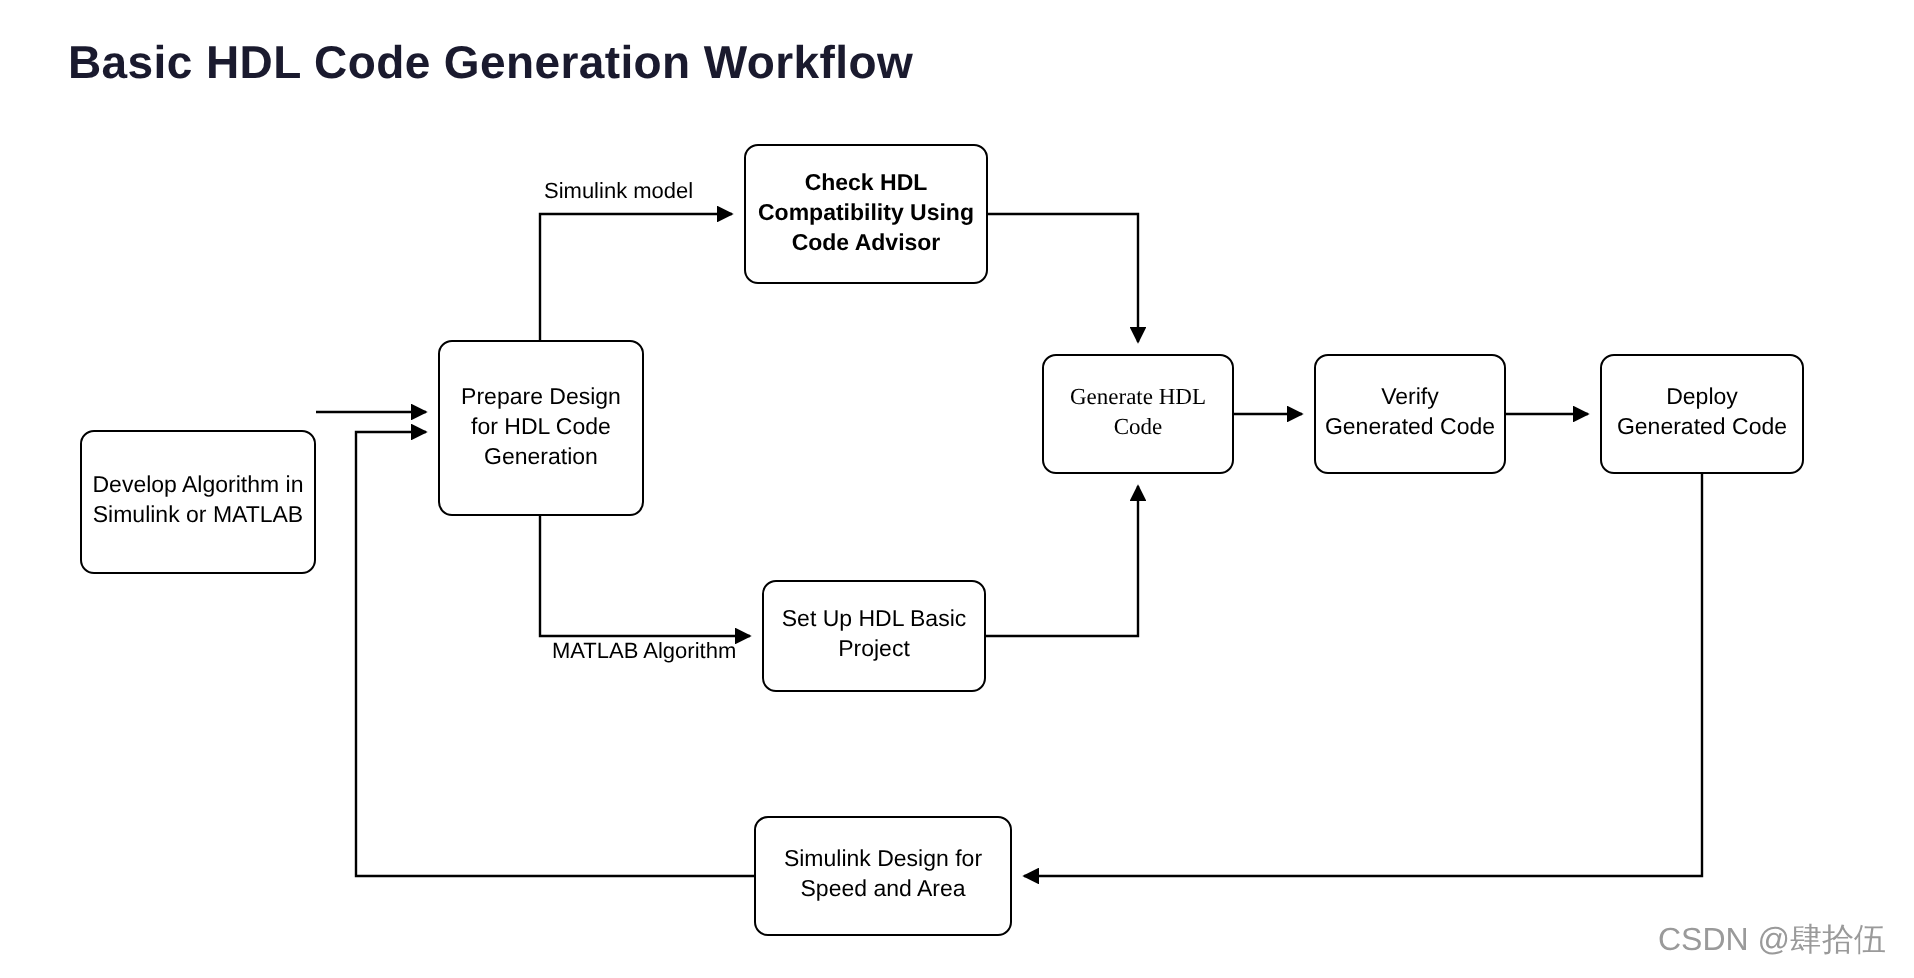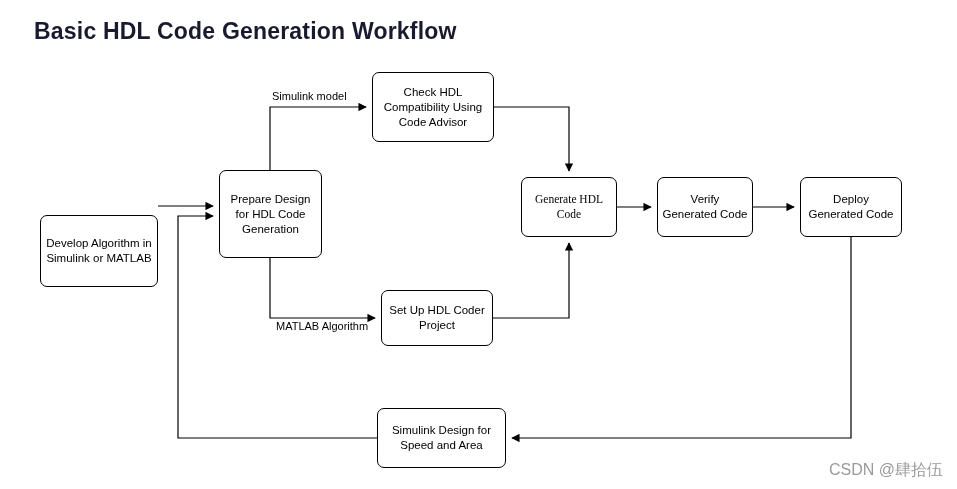--- a/index.html
+++ b/index.html
@@ -93,25 +93,25 @@
     <path d="M 377 438 L 178 438 L 178 216 L 213 216"></path>
   </g>
 </svg>
 
 <div class="node" style="left:40px; top:170px; width:118px; height:72px;margin-top:45px;">
   <span>Develop Algorithm in Simulink or MATLAB</span>
 </div>
 <div class="node" style="left:219px; top:170px; width:103px; height:88px;">
   <span>Prepare Design for HDL Code Generation</span>
 </div>
-<div class="node" style="left:372px; top:72px; width:122px; height:70px;">
+<div class="node" style="left:372px; top:72px; width:122px; height:70px;font-weight:bold;">
   <span>Check HDL Compatibility Using Code Advisor</span>
 </div>
 <div class="node" style="left:381px; top:290px; width:112px; height:56px;">
-  <span>Set Up HDL Coder Project</span>
+  <span>Set Up HDL Basic Project</span>
 </div>
 <div class="node" style="left:521px; top:177px; width:96px; height:60px;font-family:Liberation Serif, serif;">
   <span>Generate HDL Code</span>
 </div>
 <div class="node" style="left:657px; top:177px; width:96px; height:60px;">
   <span>Verify Generated Code</span>
 </div>
 <div class="node" style="left:800px; top:177px; width:102px; height:60px;">
   <span>Deploy Generated Code</span>
 </div>

